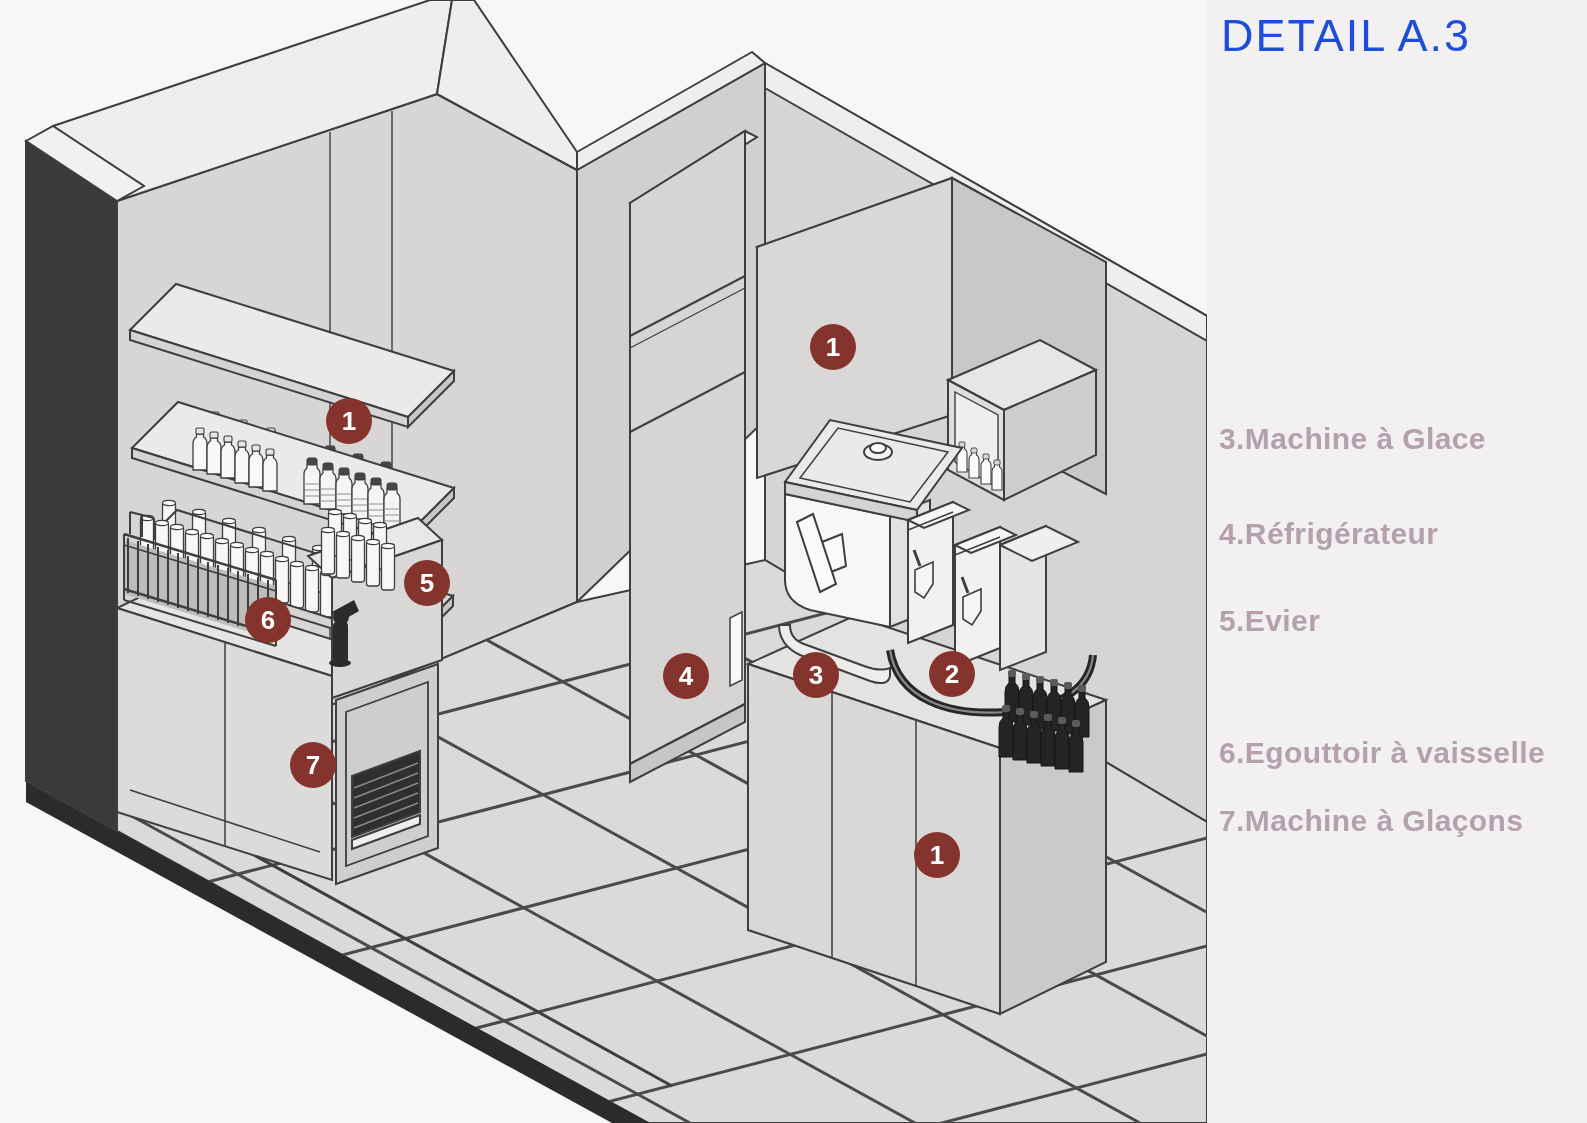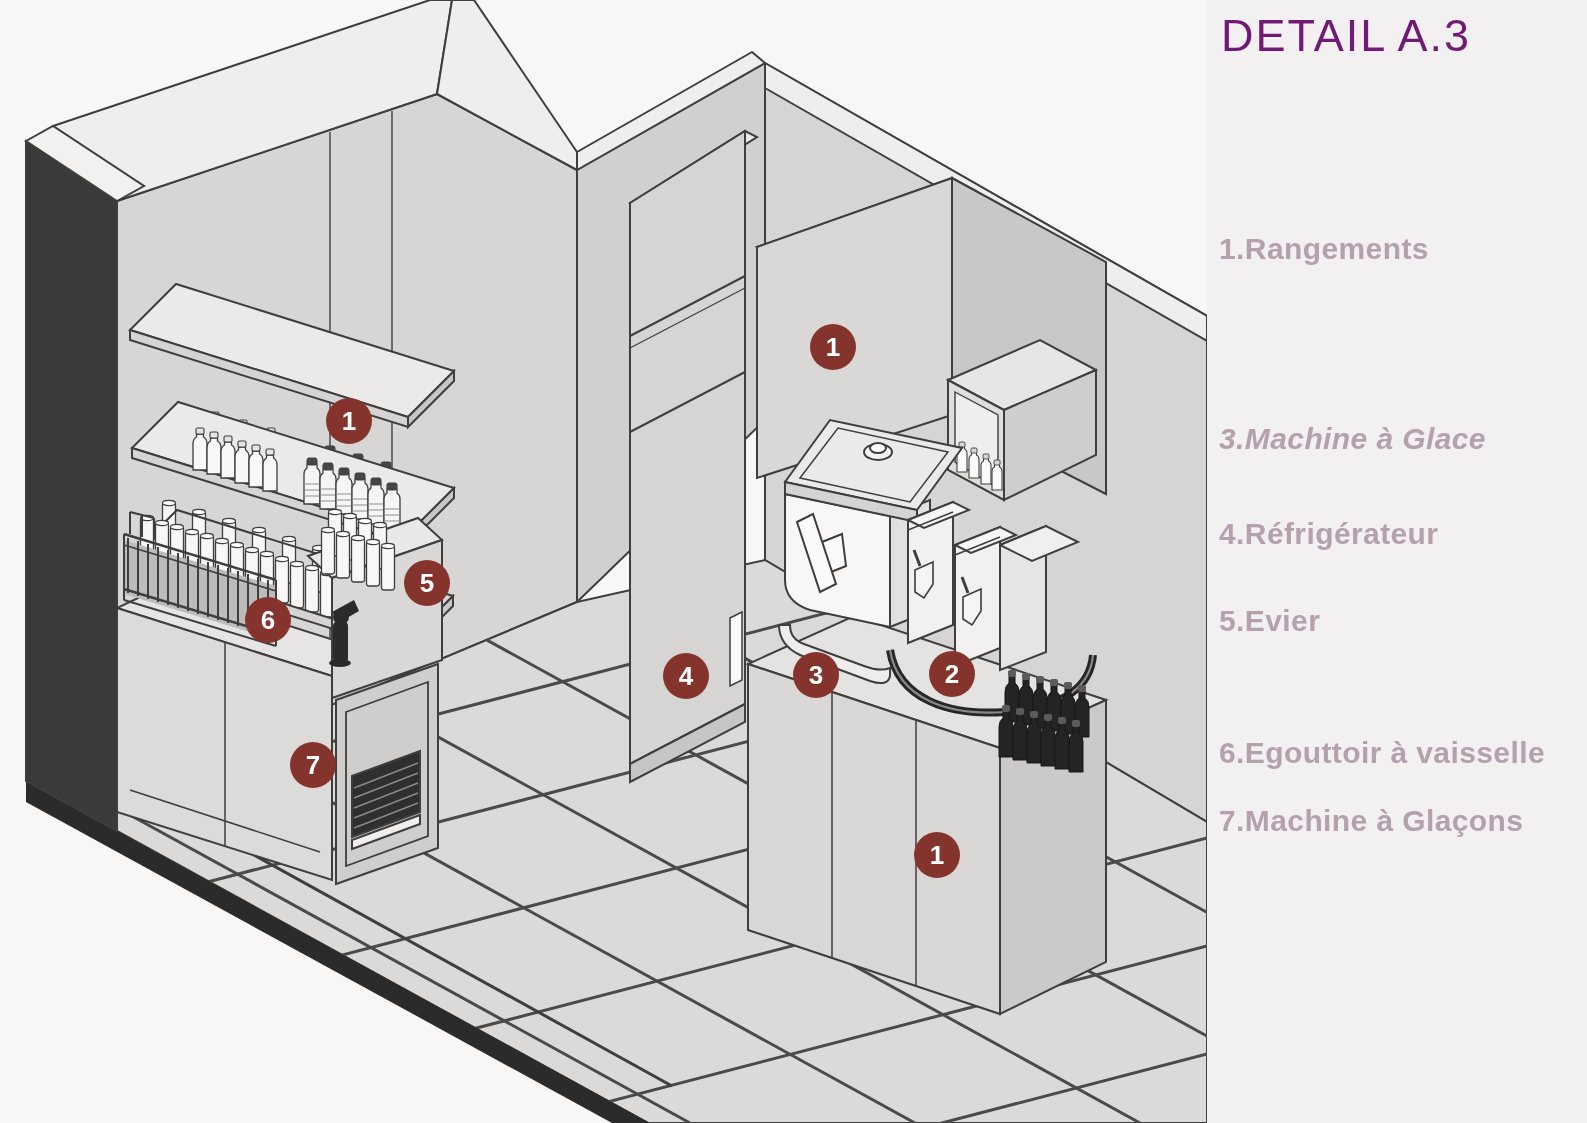--- a/index.html
+++ b/index.html
@@ -3,21 +3,21 @@
 <meta charset="utf-8">
 <style>
   html,body{margin:0;padding:0;background:#f8f7f6;}
   #stage{position:relative;width:1587px;height:1123px;overflow:hidden;
          font-family:"Liberation Sans",sans-serif;background:#f8f7f6;}
   #drawing{position:absolute;left:0;top:0;}
   
   #panel{position:absolute;left:1207px;top:0;width:380px;height:1123px;
          background:#f2f0f1;}
   .panel-title{position:absolute;left:14px;top:10px;font-size:45px;
-         font-weight:300;letter-spacing:2px;color:#701a75;}
+         font-weight:300;letter-spacing:2px;color:#1d4ed8;}
   .legend-item{position:absolute;left:12px;font-size:30px;font-weight:700;
          letter-spacing:.4px;color:#b4a1ad;white-space:nowrap;}
   
   .badge{position:absolute;width:46px;height:46px;border-radius:50%;
          background:#84342c;color:#ffffff;display:flex;align-items:center;
          justify-content:center;font-size:26px;font-weight:700;
          font-family:"Liberation Sans",sans-serif;}
 </style>
 </head>
 <body>
@@ -326,21 +326,20 @@
   <div class="badge" style="left:245px;top:597px;">6</div>
   <div class="badge" style="left:290px;top:742px;">7</div>
   <div class="badge" style="left:810px;top:324px;">1</div>
   <div class="badge" style="left:663px;top:653px;">4</div>
   <div class="badge" style="left:793px;top:652px;">3</div>
   <div class="badge" style="left:929px;top:651px;">2</div>
   <div class="badge" style="left:914px;top:832px;">1</div>
 
   <div id="panel">
     <div class="panel-title">DETAIL A.3</div>
-    <div class="legend-item" style="top:232px;">1.Rangements</div>
-    <div class="legend-item" style="top:422px;font-style:italic;">3.Machine à Glace</div>
+    <div class="legend-item" style="top:422px;">3.Machine à Glace</div>
     <div class="legend-item" style="top:517px;text-align:right;">4.Réfrigérateur</div>
     <div class="legend-item" style="top:604px;">5.Evier</div>
     <div class="legend-item" style="top:708px;margin-top:28px;">6.Egouttoir à vaisselle</div>
     <div class="legend-item" style="top:804px;">7.Machine à Glaçons</div>
   </div>
 
 </div>
 
 </body></html>

